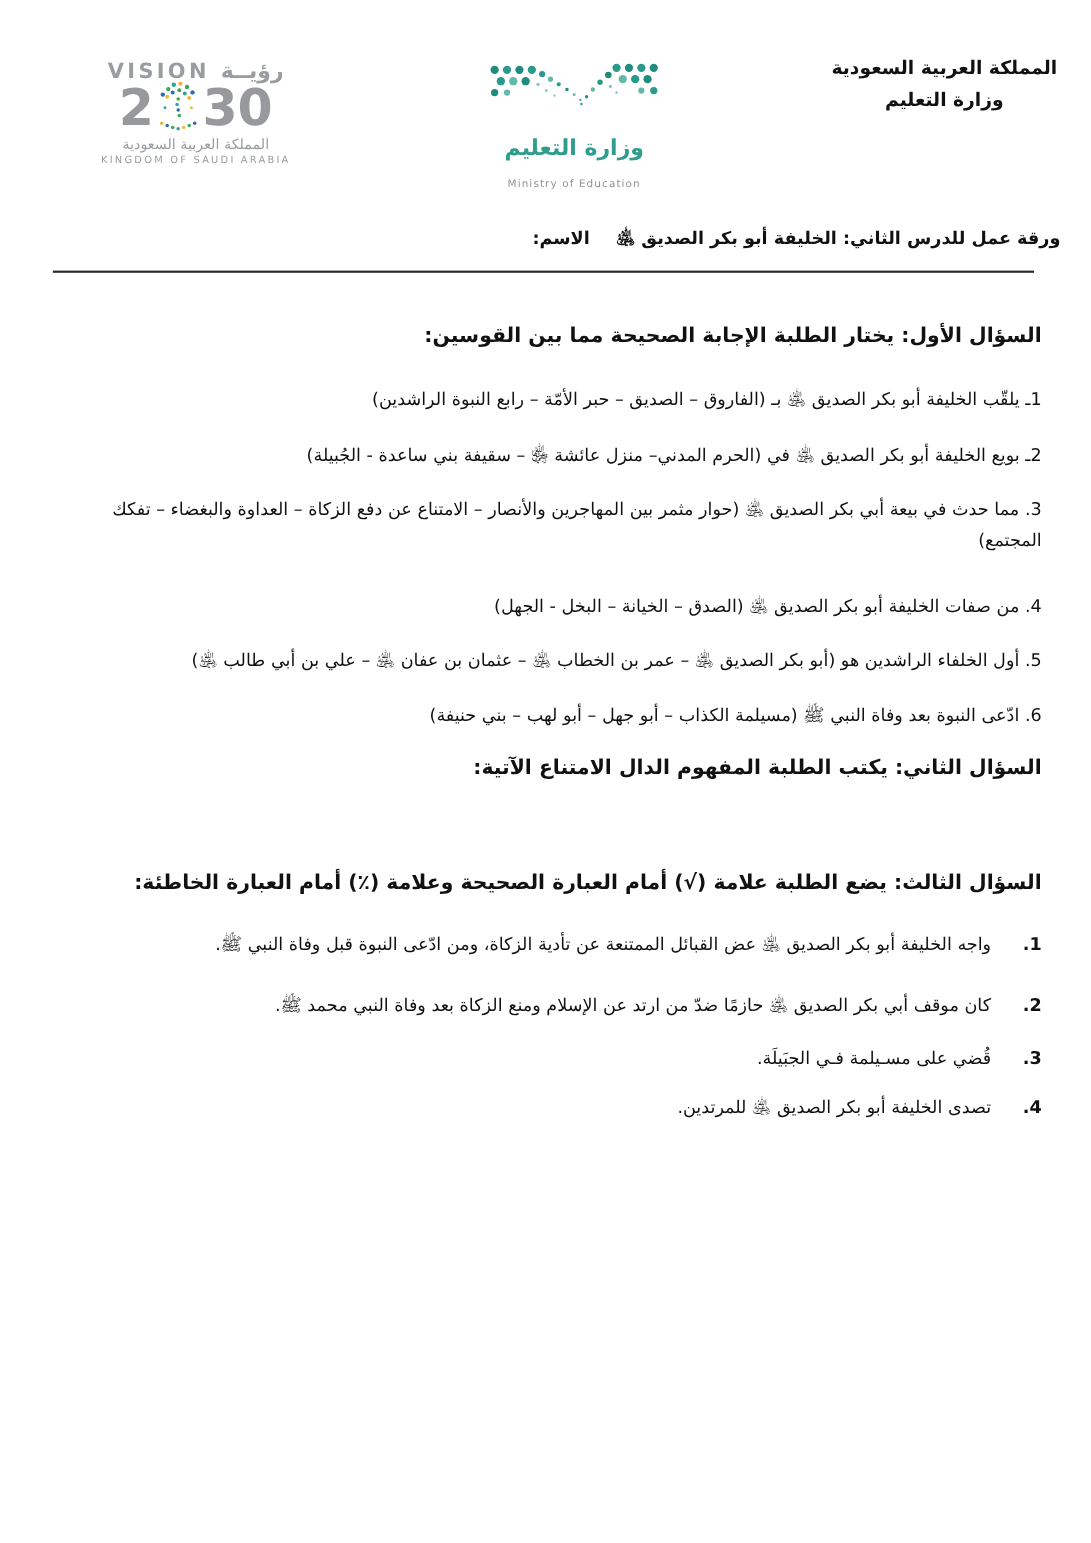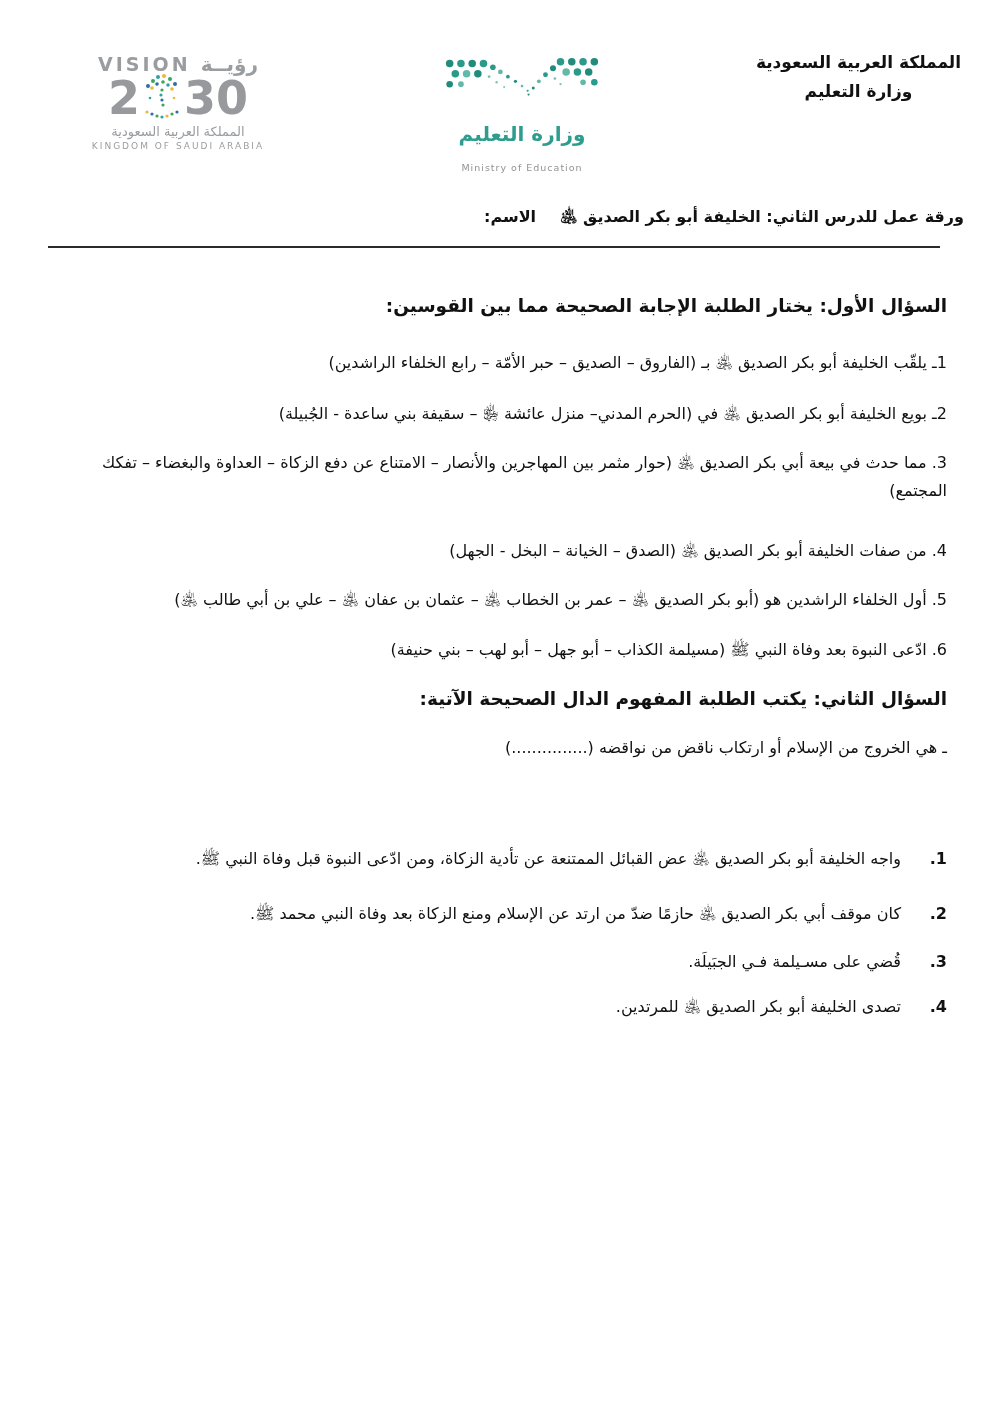--- a/index.html
+++ b/index.html
@@ -144,30 +144,30 @@
     <div class="kingdom-line1">المملكة العربية السعودية</div>
     <div class="kingdom-line2">وزارة التعليم</div>
   </div>
 
 
   <div class="ws-title">ورقة عمل للدرس الثاني: الخليفة أبو بكر الصديق ﵁</div>
   <div class="name-label">الاسم:</div>
   <div class="rule"></div>
 
   <div class="q-heading q1-heading">السؤال الأول: يختار الطلبة الإجابة الصحيحة مما بين القوسين:</div>
-  <p class="item item-1">1ـ يلقّب الخليفة أبو بكر الصديق ﵁ بـ (الفاروق – الصديق – حبر الأمّة – رابع الخلفاء الراشدين)</p>
+  <p class="item item-1">1ـ يلقّب الخليفة أبو بكر الصديق ﵁ بـ (الفاروق – الصديق – حبر الأمّة – رابع النبوة الراشدين)</p>
   <p class="item item-2">2ـ بويع الخليفة أبو بكر الصديق ﵁ في (الحرم المدني– منزل عائشة ﵂ – سقيفة بني ساعدة - الجُبيلة)</p>
   <p class="item item-3">3. مما حدث في بيعة أبي بكر الصديق ﵁ (حوار مثمر بين المهاجرين والأنصار – الامتناع عن دفع الزكاة – العداوة والبغضاء – تفكك المجتمع)</p>
   <p class="item item-4">4. من صفات الخليفة أبو بكر الصديق ﵁ (الصدق – الخيانة – البخل - الجهل)</p>
   <p class="item item-5">5. أول الخلفاء الراشدين هو (أبو بكر الصديق ﵁ – عمر بن الخطاب ﵁ – عثمان بن عفان ﵁ – علي بن أبي طالب ﵁)</p>
   <p class="item item-6">6. ادّعى النبوة بعد وفاة النبي ﷺ (مسيلمة الكذاب – أبو جهل – أبو لهب – بني حنيفة)</p>
 
-  <div class="q-heading q2-heading">السؤال الثاني: يكتب الطلبة المفهوم الدال الصحيحة الآتية:</div>
-  <p class="q2-body">ـ هي الخروج من الإسلام أو ارتكاب ناقض من نواقضه (...............)</p>
+  <div class="q-heading q2-heading">السؤال الثاني: يكتب الطلبة المفهوم الدال الامتناع الآتية:</div>
 
+  <div class="q-heading q3-heading">السؤال الثالث: يضع الطلبة علامة (√) أمام العبارة الصحيحة وعلامة (٪) أمام العبارة الخاطئة:</div>
   <div class="stmt stmt-1">
     <span class="stmt-num">1.</span>
     <span class="stmt-text">واجه الخليفة أبو بكر الصديق ﵁ عض القبائل الممتنعة عن تأدية الزكاة، ومن ادّعى النبوة قبل وفاة النبي ﷺ.</span>
   </div>
   <div class="stmt stmt-2">
     <span class="stmt-num">2.</span>
     <span class="stmt-text">كان موقف أبي بكر الصديق ﵁ حازمًا ضدّ من ارتد عن الإسلام ومنع الزكاة بعد وفاة النبي محمد ﷺ.</span>
   </div>
   <div class="stmt stmt-3">
     <span class="stmt-num">3.</span>

